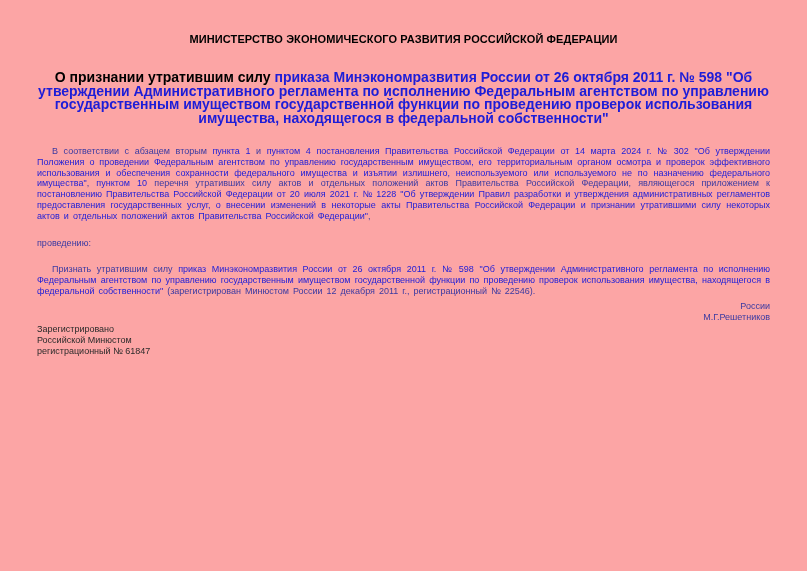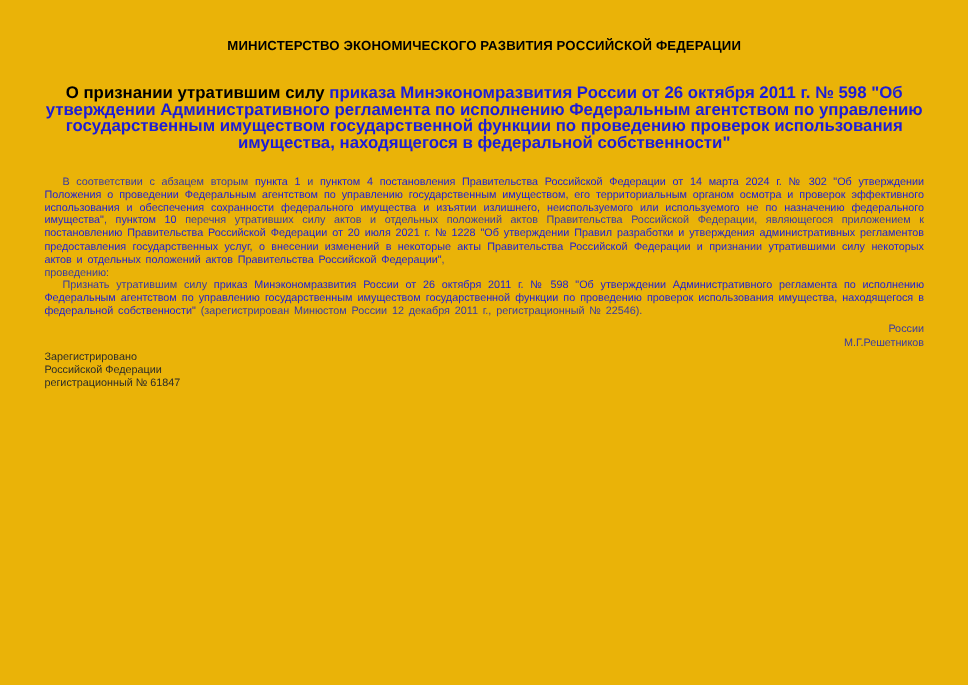--- a/index.html
+++ b/index.html
@@ -6,21 +6,21 @@
   body {
     width: 807px; height: 571px;
     background: #ffffff;
     font-family: "Liberation Sans", sans-serif;
     overflow: hidden;
   }
   .doc {
     box-sizing: border-box;
     width: 807px; height: 571px;
     padding: 33px 37px 0 37px;
-    background: #eab308;
+    background: #fca5a5;
   }
   .hdr {
     text-align: center;
     font-weight: bold;
     font-size: 11px;
     line-height: 12px;
     color: var(--black, #000);
     letter-spacing: 0.1px;
   }
   .doc-type { margin-top: 11px; }
@@ -34,20 +34,21 @@
     color: var(--black, #000);
   }
   .subject .link { color: var(--link-blue, #1d1dd8); }
   .body-block { margin-top: 21px; }
   .para {
     text-align: justify;
     font-size: 9px;
     line-height: 10.8px;
     color: var(--body-blue, #3a3aa2);
     word-spacing: 1.5px;
+    margin-top: 16px;
   }
   .para.indent { text-indent: 15px; }
   .para .link { color: var(--link-blue, #1d1dd8); cursor: pointer; }
   .seg-black { color: var(--black, #000); }
   .signature {
     margin-top: 4px;
     text-align: right;
     font-size: 9px;
     line-height: 10.8px;
     color: var(--body-blue, #3a3aa2);
@@ -74,17 +75,17 @@
     <div class="para indent"><span>Признать утратившим силу </span><span class="link">приказ Минэкономразвития России от 26 октября 2011 г. № 598 "Об утверждении Административного регламента по исполнению Федеральным агентством по управлению государственным имуществом государственной функции по проведению проверок использования имущества, находящегося в федеральной собственности"</span><span> (зарегистрирован Минюстом России 12 декабря 2011 г., регистрационный № 22546).</span></div>
   </div>
 
   <div class="signature">
     <div>России</div>
     <div>М.Г.Решетников</div>
   </div>
 
   <div class="registration">
       <div>Зарегистрировано</div>
-      <div>Российской Федерации</div>
+      <div>Российской Минюстом</div>
       <div>регистрационный № 61847</div>
     </div>
 
 </div>
 
 </body></html>

